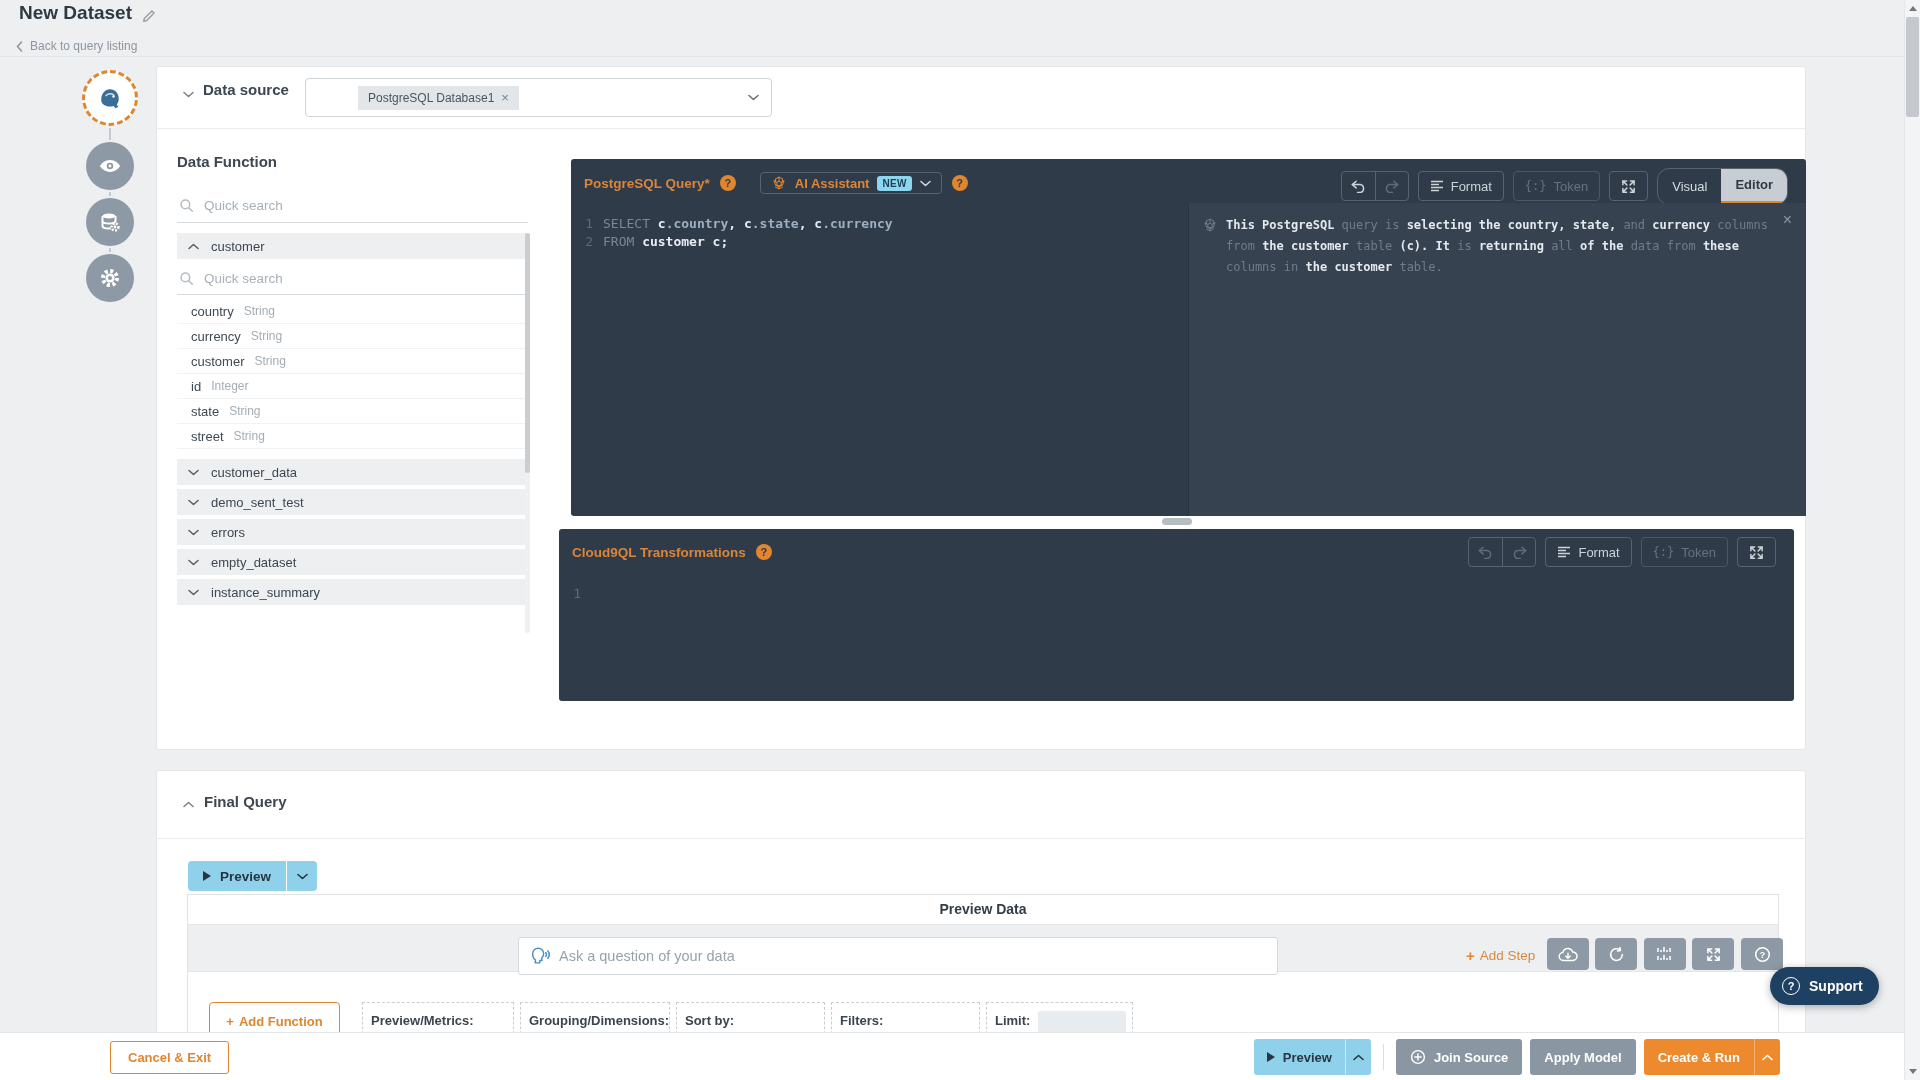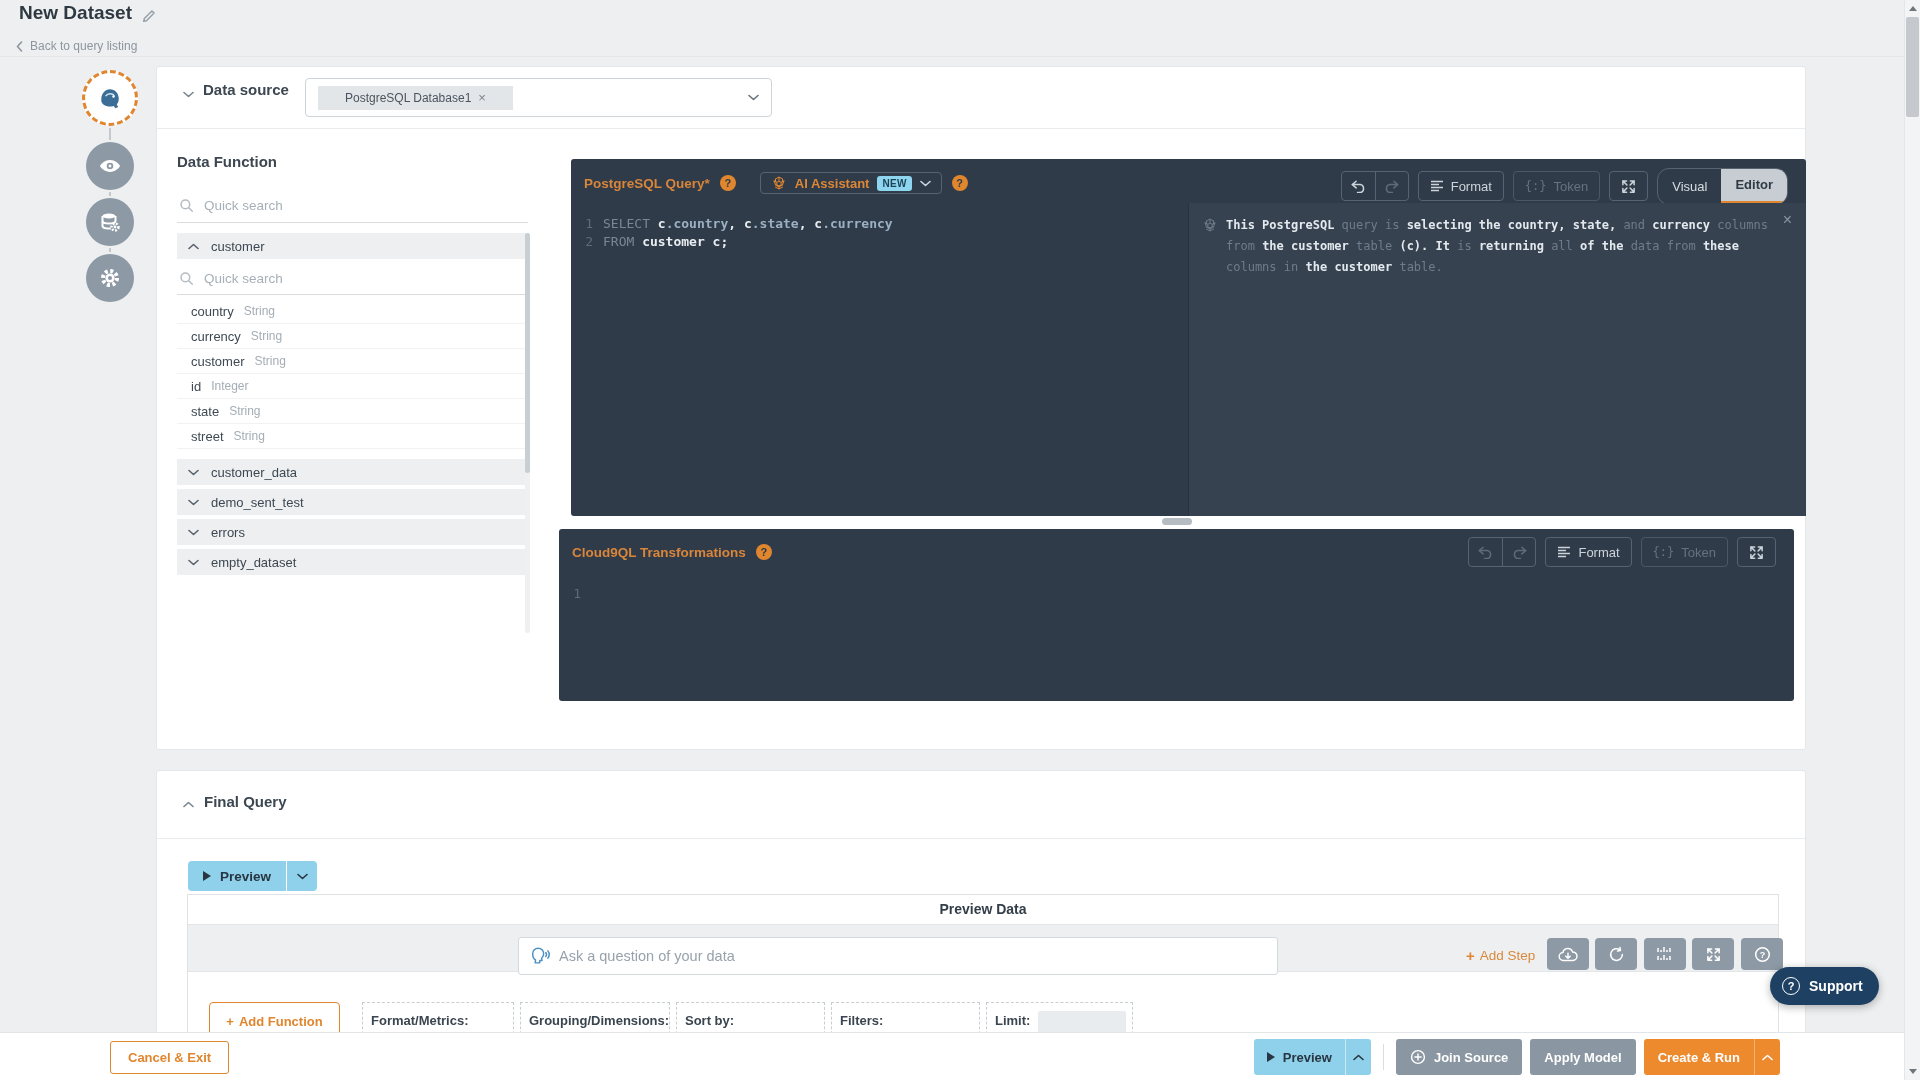--- a/index.html
+++ b/index.html
@@ -20,21 +20,21 @@
 
   
   .card { position:absolute; background:#fff; border:1px solid #e4e7ea; border-radius:3px; }
   #card1 { left:156px; top:66px; width:1650px; height:684px; }
   #card2 { left:156px; top:770px; width:1650px; height:310px; }
 
   
   .ds-chev { position:absolute; left:26px; top:24px; color:#7b858d; }
   .ds-label { position:absolute; left:46px; top:14px; font-size:15px; font-weight:700; }
   .ds-dropdown { position:absolute; left:148px; top:11px; width:467px; height:39px; background:#fff; border:1px solid #cfd4d8; border-radius:4px; display:flex; align-items:center; padding:0 12px; }
-  .ds-chip { background:#e3e6e9; border-radius:0; height:24px; display:flex; align-items:center; gap:7px; padding:0 27px; font-size:12px; color:#4a545e; }
+  .ds-chip { background:#e3e6e9; border-radius:0; height:24px; display:flex; align-items:center; gap:7px; padding:0 10px; font-size:12px; color:#4a545e;margin-left:40px; }
   .ds-chip .x { color:#7a848c; font-size:13px; cursor:pointer; }
   .ds-dd-chev { margin-left:auto; color:#6a747c; }
   .card1-divider { position:absolute; left:0; right:0; top:61px; height:1px; background:#e9ebed; }
 
   
   #explorer { position:absolute; left:20px; top:86px; width:351px; }
   .exp-title { font-size:15px; font-weight:600; color:#3d4751; }
   .qsearch { position:absolute; left:0; width:351px; height:34px; border-bottom:1px solid #d8dcdf; display:flex; align-items:center; gap:10px; padding:0 2px; }
   .qsearch svg { flex:none; }
   .qsearch input { border:none; outline:none; background:transparent; font-size:13.5px; color:#3c4751; width:280px; font-family:"Liberation Sans",sans-serif; }
@@ -312,20 +312,28 @@
           <span>errors</span>
         </div>
         <div class="tbl-row">
           <span class="tbl-chev">
             <svg width="11" height="7" viewBox="0 0 11 7">
               <polyline points="1,1.5 5.5,5.5 10,1.5" fill="none" stroke="currentColor" stroke-width="1.6" stroke-linecap="round" stroke-linejoin="round"></polyline>
             </svg>
           </span>
           <span>empty_dataset</span>
         </div>
+        <div class="tbl-row">
+          <span class="tbl-chev">
+            <svg width="11" height="7" viewBox="0 0 11 7">
+              <polyline points="1,1.5 5.5,5.5 10,1.5" fill="none" stroke="currentColor" stroke-width="1.6" stroke-linecap="round" stroke-linejoin="round"></polyline>
+            </svg>
+          </span>
+          <span>instance_summary</span>
+        </div>
       </div>
     <div class="exp-scroll">
         <div class="exp-thumb"></div>
       </div>
   </div>
 
   <div class="dark-panel" id="panel1">
     <div class="dp-header-left">
       <span class="dp-title">PostgreSQL Query*</span>
       <span class="q-icon">?</span>
@@ -532,21 +540,21 @@
               <text x="9" y="12.6" text-anchor="middle" font-size="9.5" font-weight="bold" fill="currentColor" stroke="none" font-family="Liberation Sans, sans-serif">?</text>
             </svg>
           </span>
         </div>
     </div>
     <div class="add-func">
       <span>+</span>
       <span>Add Function</span>
     </div>
     <div id="slots">
-        <div class="slot"><span>Format/Metrics:</span></div>
+        <div class="slot"><span>Preview/Metrics:</span></div>
         <div class="slot"><span>Grouping/Dimensions:</span></div>
         <div class="slot"><span>Sort by:</span></div>
         <div class="slot"><span>Filters:</span></div>
         <div class="slot"><span>Limit:</span><span class="slot-field"></span></div>
       </div>
   </div>
 </div>
 
 <div id="footer">
   <div class="cancel-btn">Cancel &amp; Exit</div>

